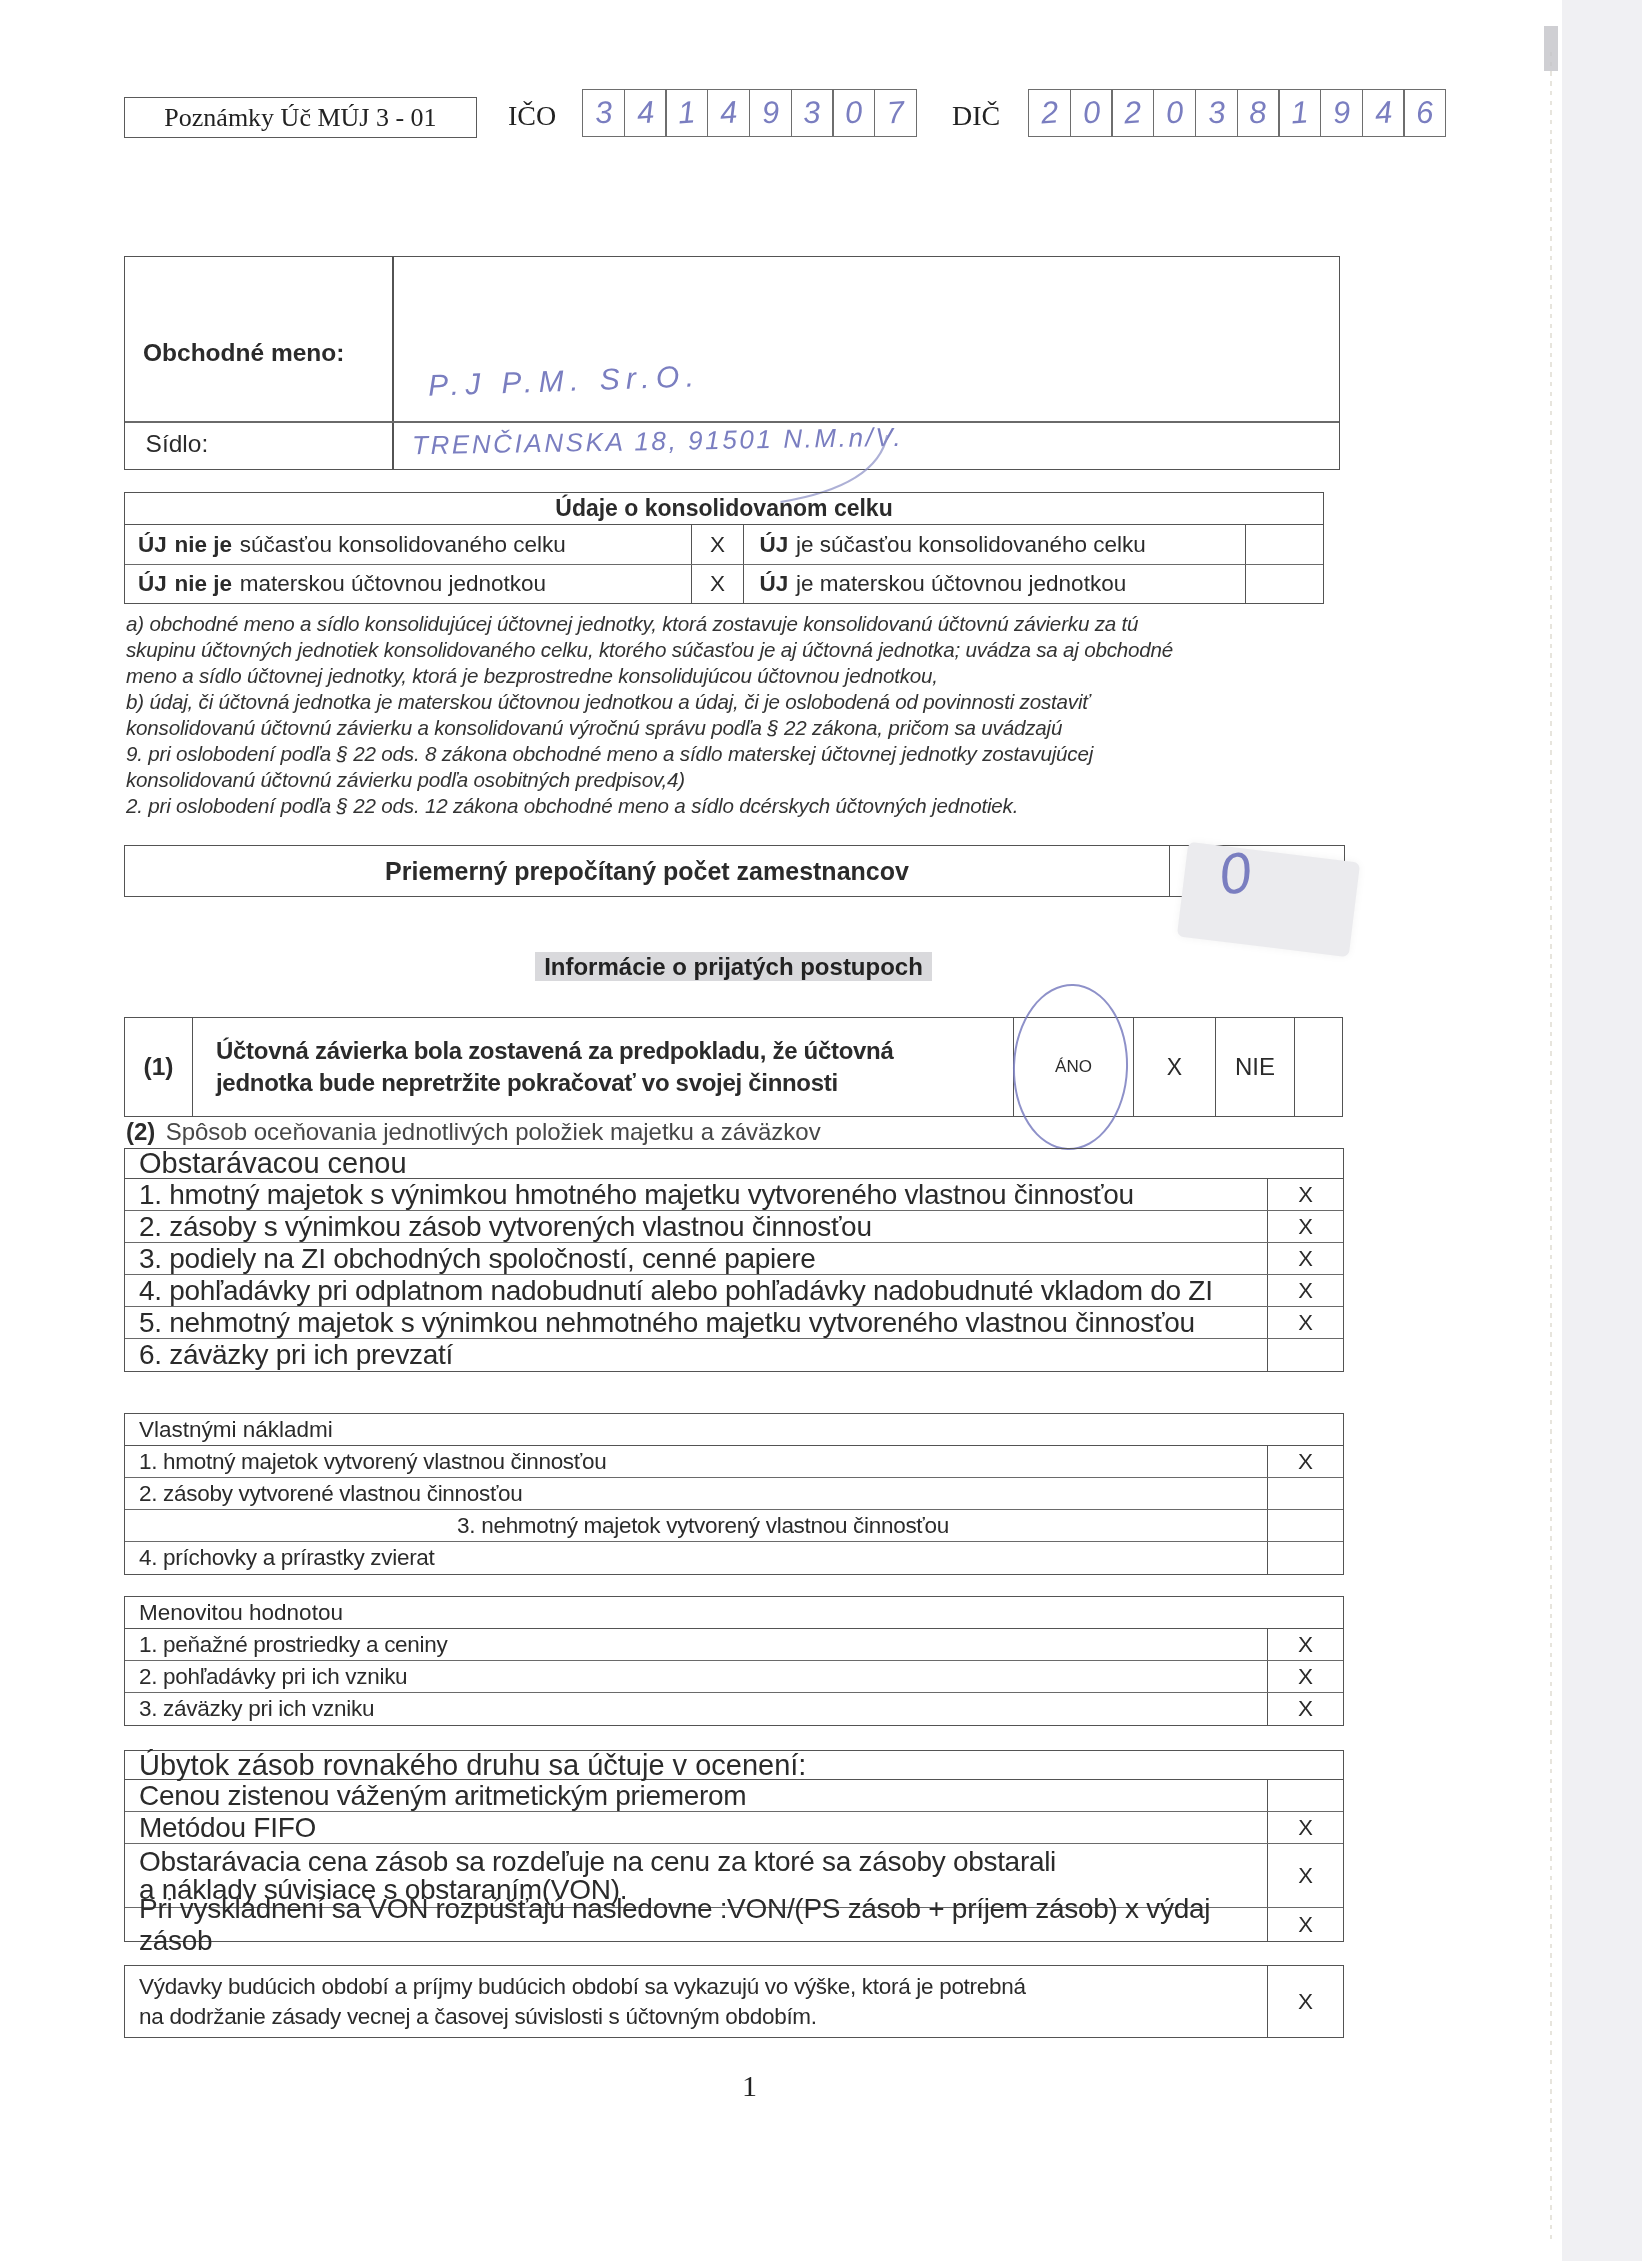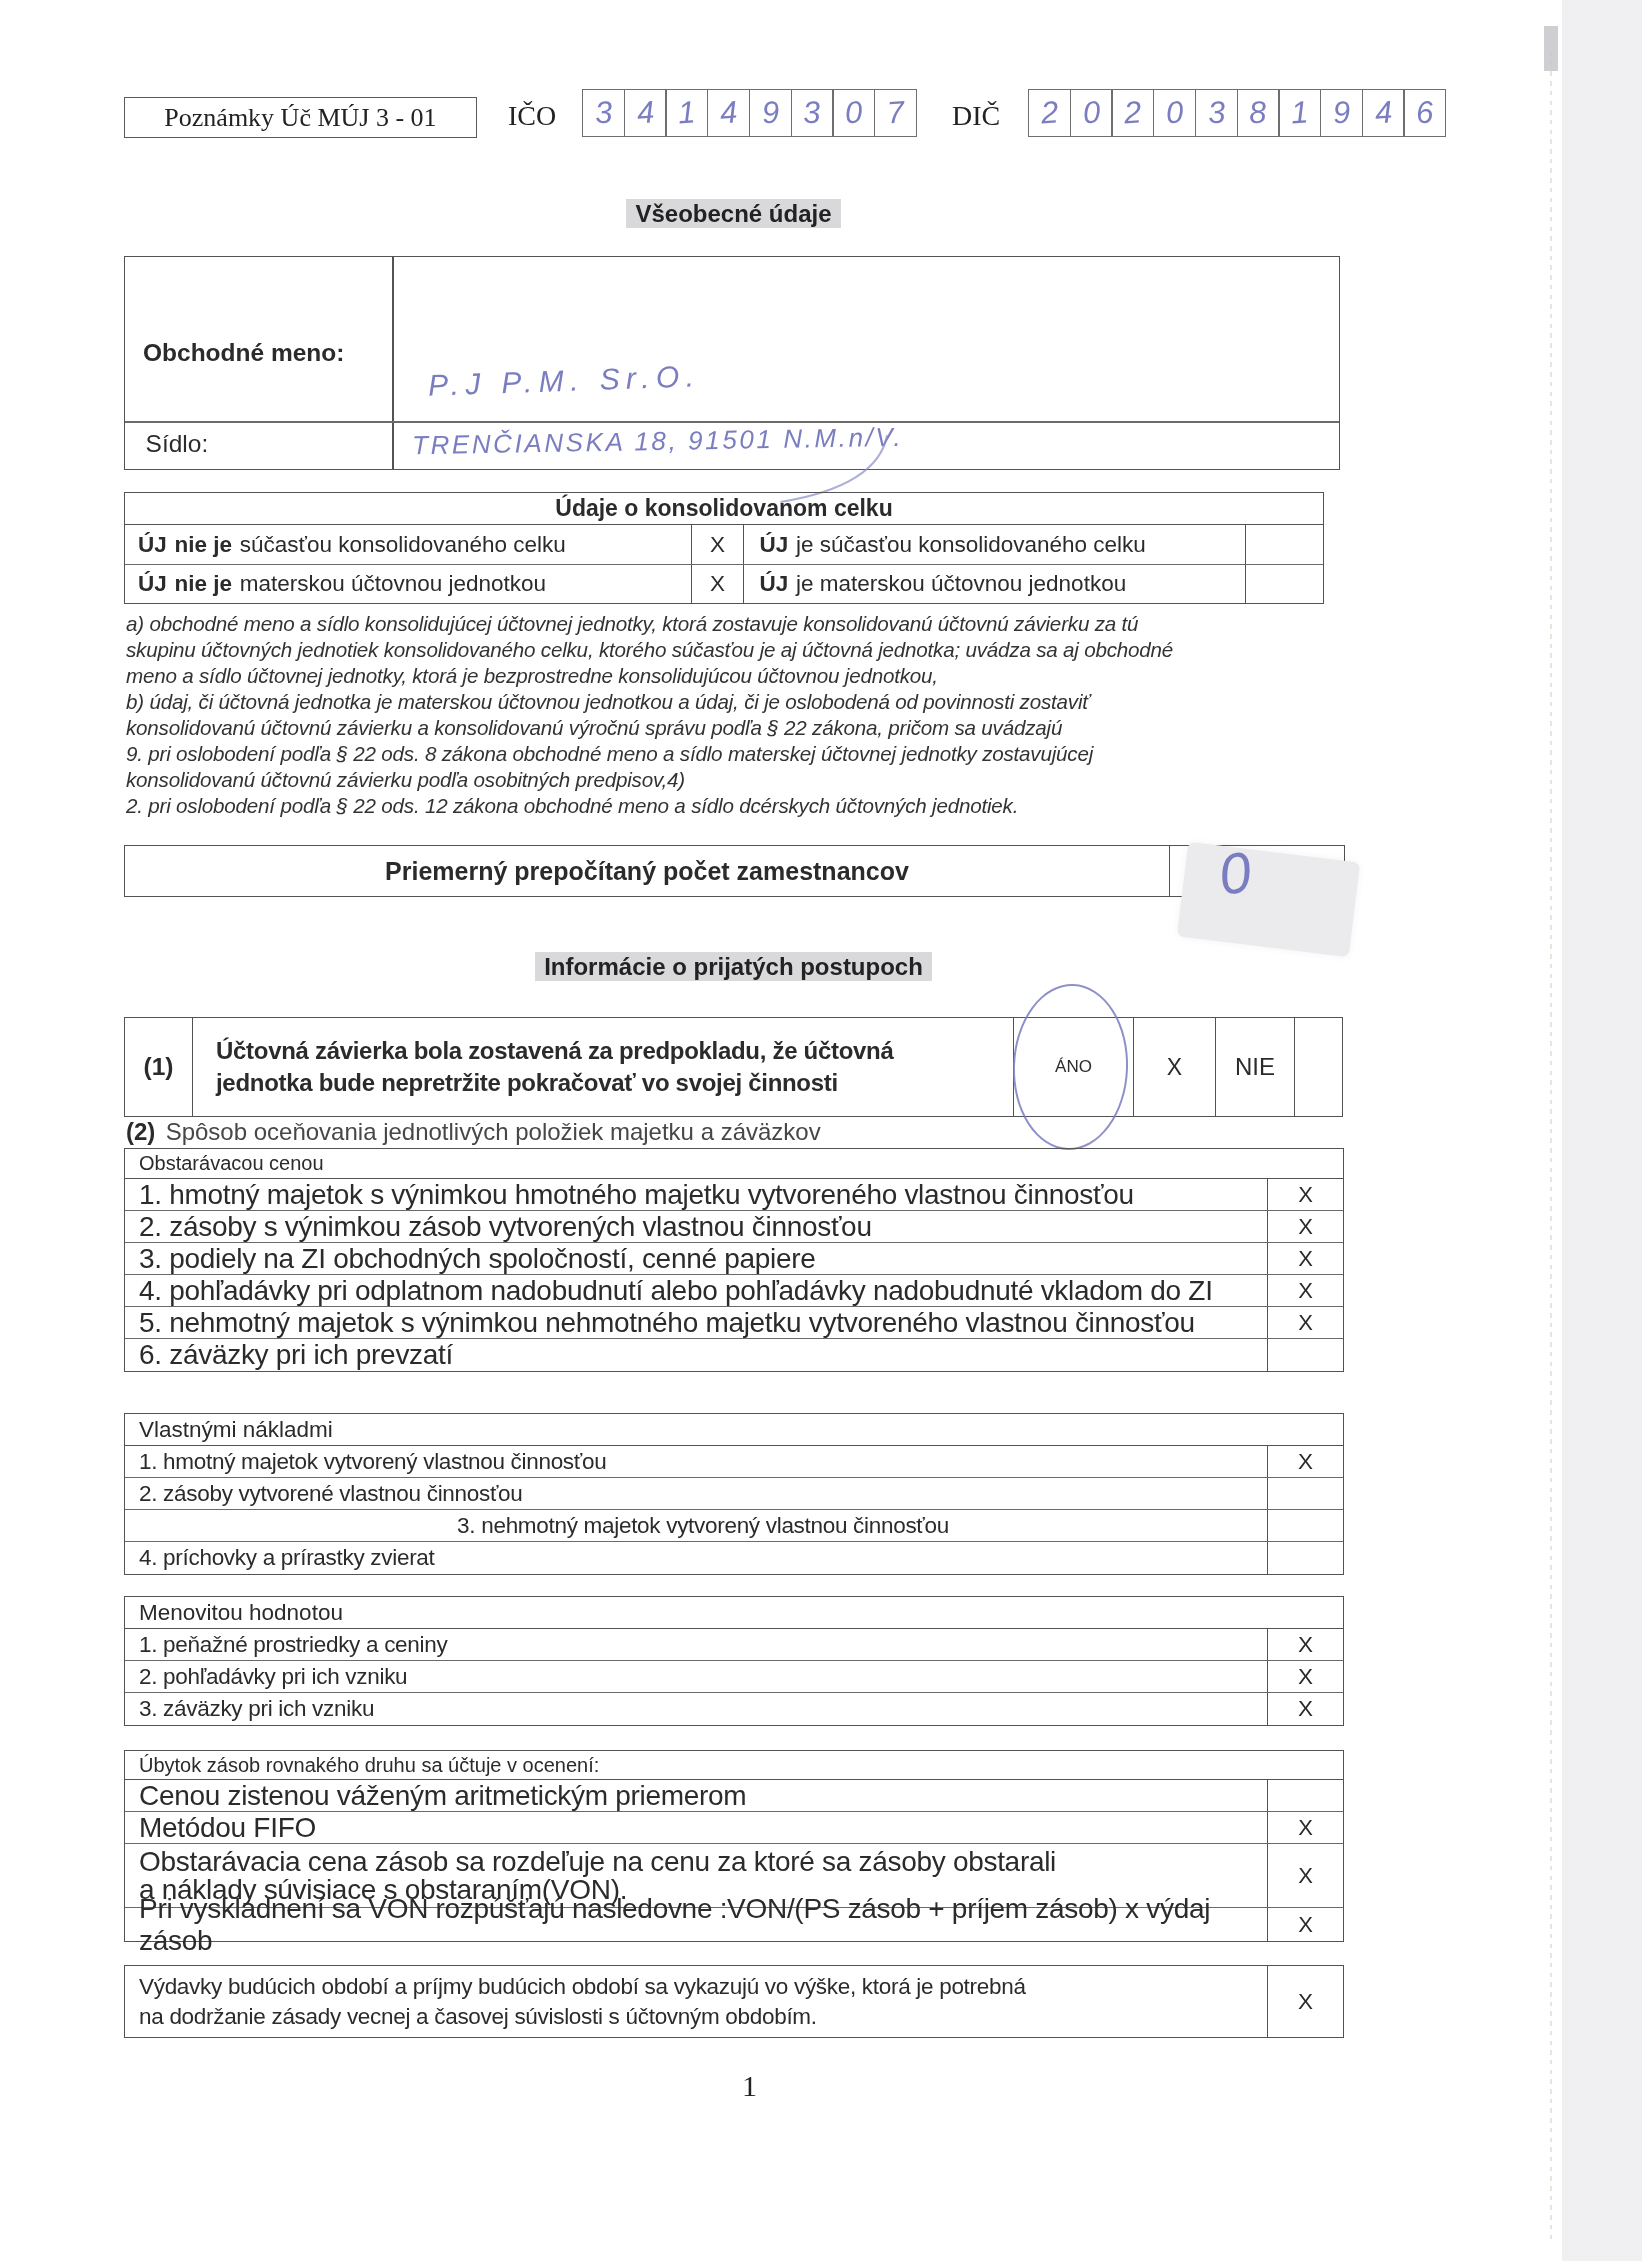--- a/index.html
+++ b/index.html
@@ -80,21 +80,21 @@
   .q1-emp { width:48px;  border-left:1.9px solid #535353; }
   .pen-circle { left:1013px; top:984px; width:115px; height:166px;
     border:2.6px solid rgba(122,126,192,.85); border-radius:50%; transform:rotate(2deg); }
 
   .q2-head { left:126px; top:1118px; font-size:24px; display:flex; gap:10.3px; }
   .q2-head .t2c { color:#474747; }
 
   
   .vtable { left:124px; width:1220px; border:1.9px solid #535353; }
   .vhead { border-bottom:1.9px solid #535353; display:flex; align-items:center;
-    padding-left:14px; font-size:20px; }
+    padding-left:14px; font-size:29px; }
   .vrow { display:flex; border-bottom:1.9px solid #6a6a6a; }
   .vrow:last-child { border-bottom:none; }
   .vtext { flex:1; padding-left:14px; display:flex; flex-direction:column; justify-content:center;
     font-size:28px; letter-spacing:-0.3px; }
   .vmark { width:76px; border-left:1.9px solid #535353; display:flex; align-items:center;
     justify-content:center; font-size:22px; }
   .fs35 .vhead, .fs35 .vtext, .fs35 .vmark { font-size:22.5px; }
 
   .page-num { left:742px; top:2069px; font-family:"Liberation Serif",serif; font-size:30px; color:#222; }
 
@@ -166,23 +166,20 @@
         <span class="ink">9</span>
       </div>
     <div class="dcell" style="width:43px">
         <span class="ink">4</span>
       </div>
     <div class="dcell" style="width:43px">
         <span class="ink">6</span>
       </div>
   </div>
 
-  <div class="abs center-line" style="top:200px;">
-    <span class="sec-title hl">Všeobecné údaje</span>
-  </div>
 
   <div class="abs gen-table">
     <div class="gen-vdiv"></div>
     <div class="gen-hdiv"></div>
     <div class="gen-label b" style="left:18px; top:82px;">Obchodné meno:</div>
     <div class="gen-label" style="left:20.6px; top:173px;">Sídlo:</div>
     <div class="abs ink" style="left:303px; top:107px; font-size:30px; letter-spacing:6.4px; transform:rotate(-2deg);">P.J P.M. Sr.O.</div>
     <div class="abs ink" style="left:287px; top:169px; font-size:26px; letter-spacing:2.6px; transform:rotate(-1deg);">TRENČIANSKA 18, 91501 N.M.n/V.</div>
   </div>
 

